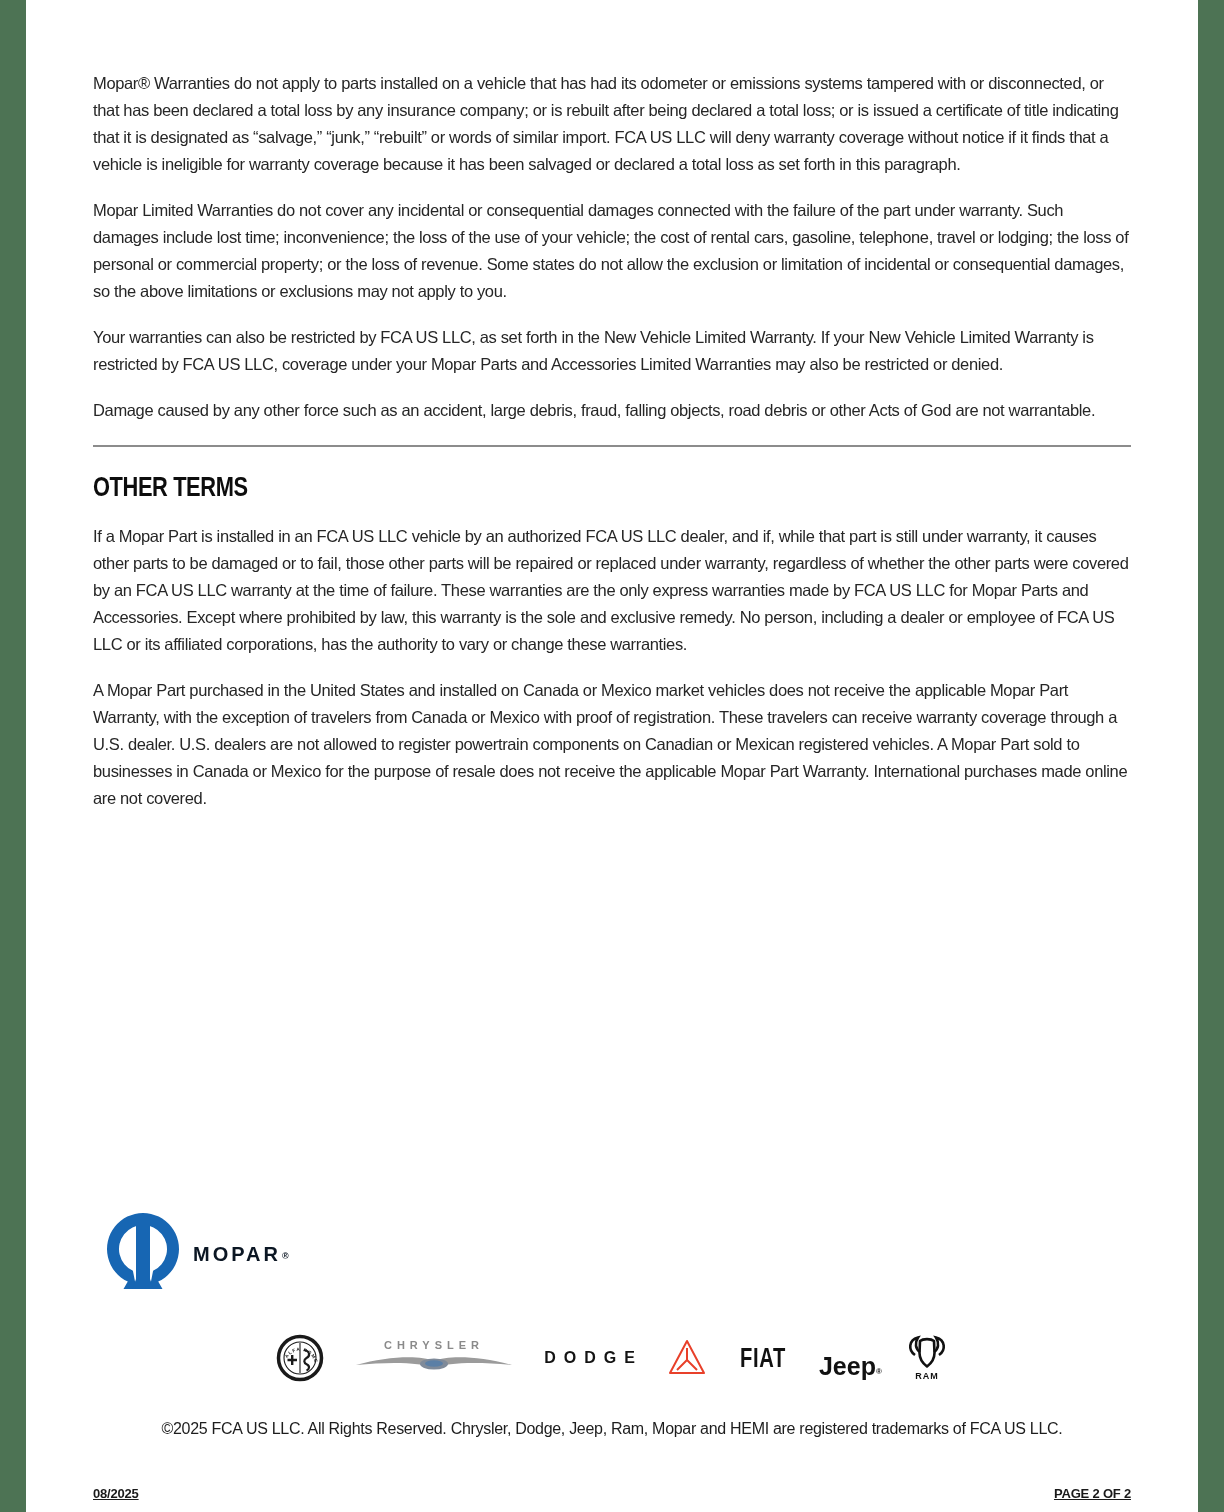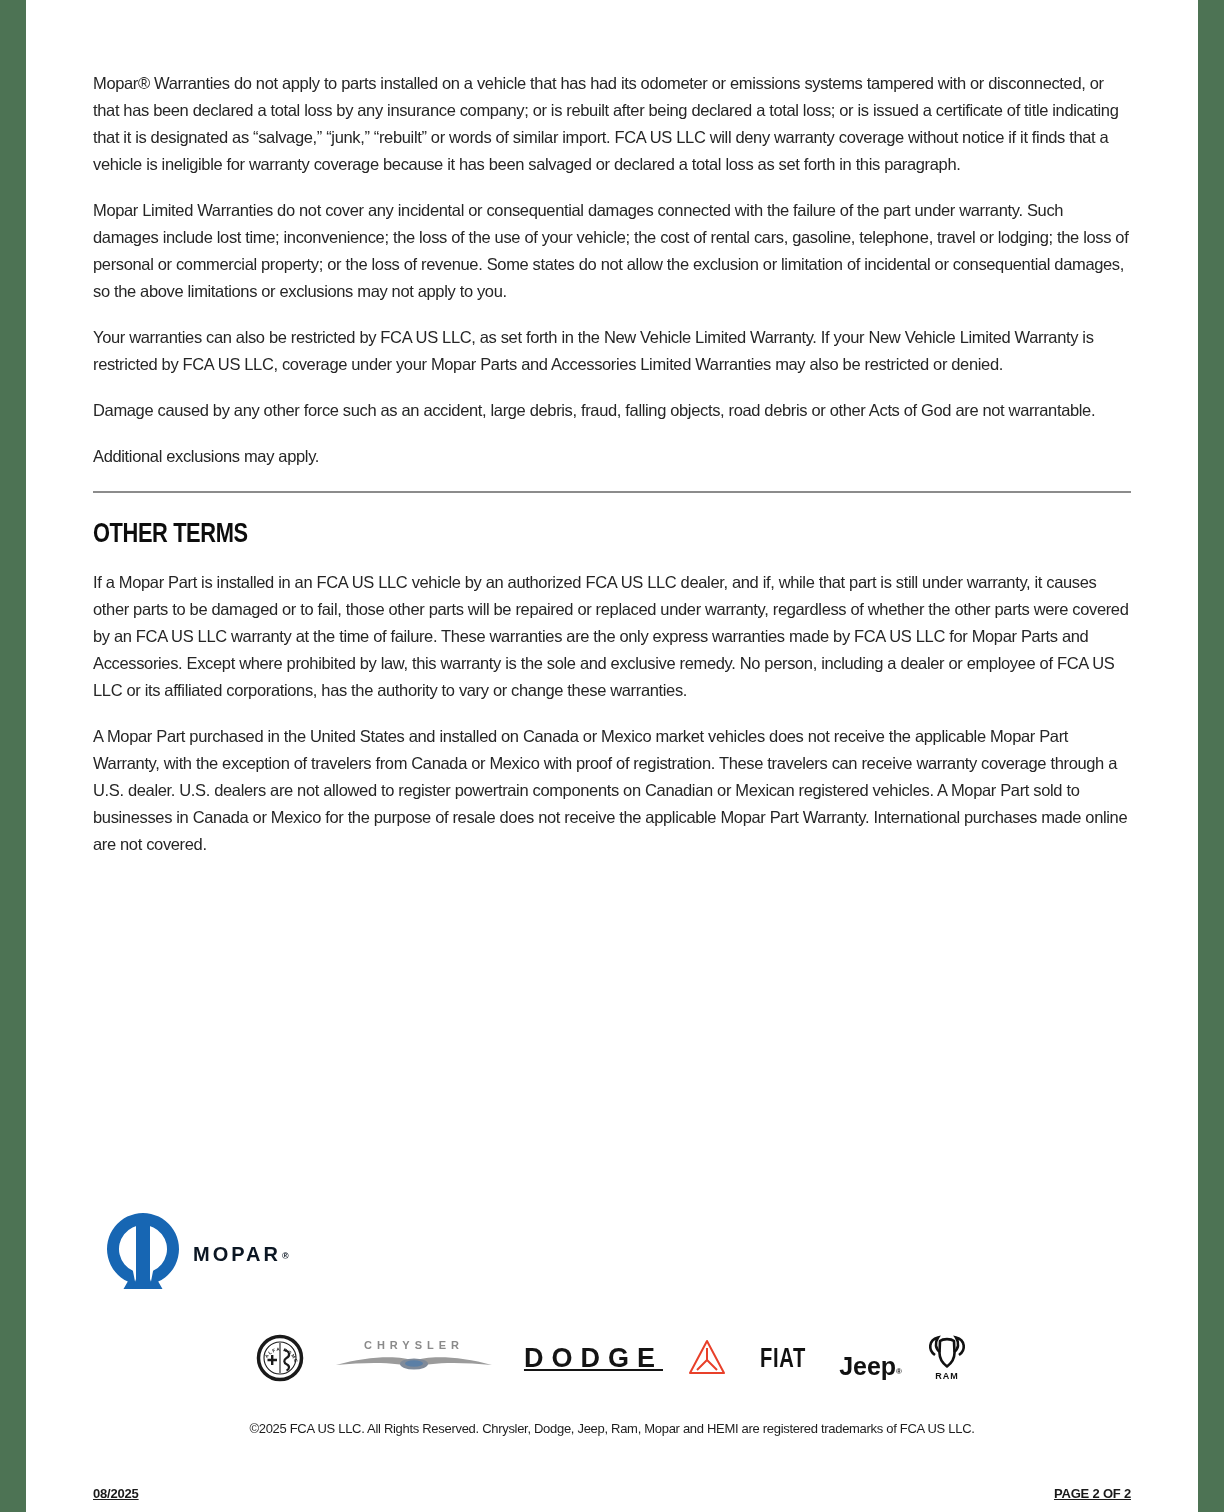--- a/index.html
+++ b/index.html
@@ -37,32 +37,32 @@
     margin-top:3px;font-size:20px;font-weight:800;letter-spacing:3px;color:#0b1623;
     display:flex;align-items:flex-end;
   }
   .mopar-wordmark .reg{font-size:9px;letter-spacing:0;margin-left:1px;line-height:20px;}
   
   .brand-row{
     position:absolute;left:0;top:1326px;width:100%;
     display:flex;align-items:center;justify-content:center;gap:24px;
   }
   .brand-item{display:flex;align-items:center;justify-content:center;}
-  .dodge-text{font-size:27px;font-weight:800;letter-spacing:8px;color:#141414;text-decoration:underline;}
+  .dodge-text{font-size:16px;font-weight:800;letter-spacing:8px;color:#141414;}
   .fiat-text{font-size:28px;font-weight:800;letter-spacing:1px;color:#111;
     transform:scaleX(0.72);transform-origin:center;}
   .jeep-text{font-size:25px;font-weight:800;color:#111;display:flex;align-items:flex-start;margin-top:16px;}
   .jeep-text .reg{font-size:8px;margin-top:15px;}
   .chry-svg text{font-size:11px;letter-spacing:5px;fill:#8a8a8a;font-weight:bold;}
   .ram-svg text{font-size:9px;font-weight:800;fill:#111;letter-spacing:1px;}
   .alfa-svg .arc-text{font-size:4.6px;letter-spacing:1.1px;fill:#1a1a1a;font-weight:bold;}
   
   .legal{
     position:absolute;left:0;top:1406px;width:100%;text-align:center;
-    font-size:13px;line-height:29px;color:#1d1d1d;letter-spacing:-0.3px;
+    font-size:16px;line-height:29px;color:#1d1d1d;letter-spacing:-0.3px;
   }
   .page-footer{
     position:absolute;left:0;top:1478px;width:100%;
     display:flex;justify-content:space-between;
     font-size:13px;font-weight:bold;color:#1a1a1a;letter-spacing:-0.2px;text-decoration:underline;
   }
 </style>
 </head>
 <body>
 
@@ -70,21 +70,20 @@
   <div class="edge-bar left"></div>
   <div class="edge-bar right"></div>
 
   <div class="content">
 
     <div class="body-text">
       <p>Mopar® Warranties do not apply to parts installed on a vehicle that has had its odometer or emissions systems tampered with or disconnected, or that has been declared a total loss by any insurance company; or is rebuilt after being declared a total loss; or is issued a certificate of title indicating that it is designated as “salvage,” “junk,” “rebuilt” or words of similar import. FCA US LLC will deny warranty coverage without notice if it finds that a vehicle is ineligible for warranty coverage because it has been salvaged or declared a total loss as set forth in this paragraph.</p>
       <p>Mopar Limited Warranties do not cover any incidental or consequential damages connected with the failure of the part under warranty. Such damages include lost time; inconvenience; the loss of the use of your vehicle; the cost of rental cars, gasoline, telephone, travel or lodging; the loss of personal or commercial property; or the loss of revenue. Some states do not allow the exclusion or limitation of incidental or consequential damages, so the above limitations or exclusions may not apply to you.</p>
       <p>Your warranties can also be restricted by FCA US LLC, as set forth in the New Vehicle Limited Warranty. If your New Vehicle Limited Warranty is restricted by FCA US LLC, coverage under your Mopar Parts and Accessories Limited Warranties may also be restricted or denied.</p>
       <p>Damage caused by any other force such as an accident, large debris, fraud, falling objects, road debris or other Acts of God are not warrantable.</p>
-      <p>Additional exclusions may apply.</p>
 
       <hr class="section-divider">
 
       <h1 class="other-terms">OTHER TERMS</h1>
       <p>If a Mopar Part is installed in an FCA US LLC vehicle by an authorized FCA US LLC dealer, and if, while that part is still under warranty, it causes other parts to be damaged or to fail, those other parts will be repaired or replaced under warranty, regardless of whether the other parts were covered by an FCA US LLC warranty at the time of failure. These warranties are the only express warranties made by FCA US LLC for Mopar Parts and Accessories. Except where prohibited by law, this warranty is the sole and exclusive remedy. No person, including a dealer or employee of FCA US LLC or its affiliated corporations, has the authority to vary or change these warranties.</p>
       <p>A Mopar Part purchased in the United States and installed on Canada or Mexico market vehicles does not receive the applicable Mopar Part Warranty, with the exception of travelers from Canada or Mexico with proof of registration. These travelers can receive warranty coverage through a U.S. dealer. U.S. dealers are not allowed to register powertrain components on Canadian or Mexican registered vehicles. A Mopar Part sold to businesses in Canada or Mexico for the purpose of resale does not receive the applicable Mopar Part Warranty. International purchases made online are not covered.</p>
     </div>
 
     <div class="mopar-logo-block">
       <span>

